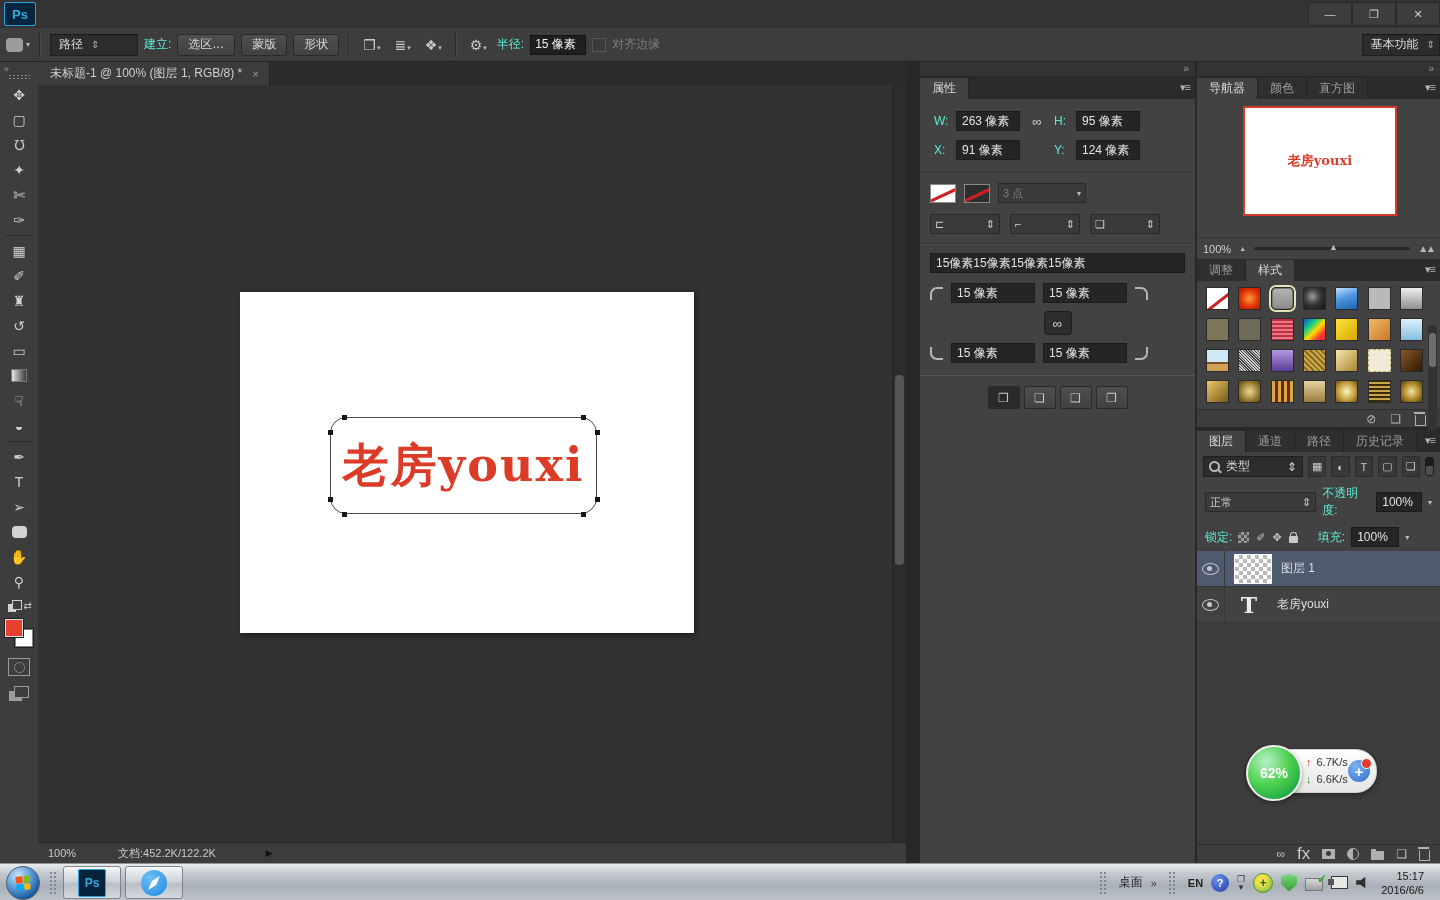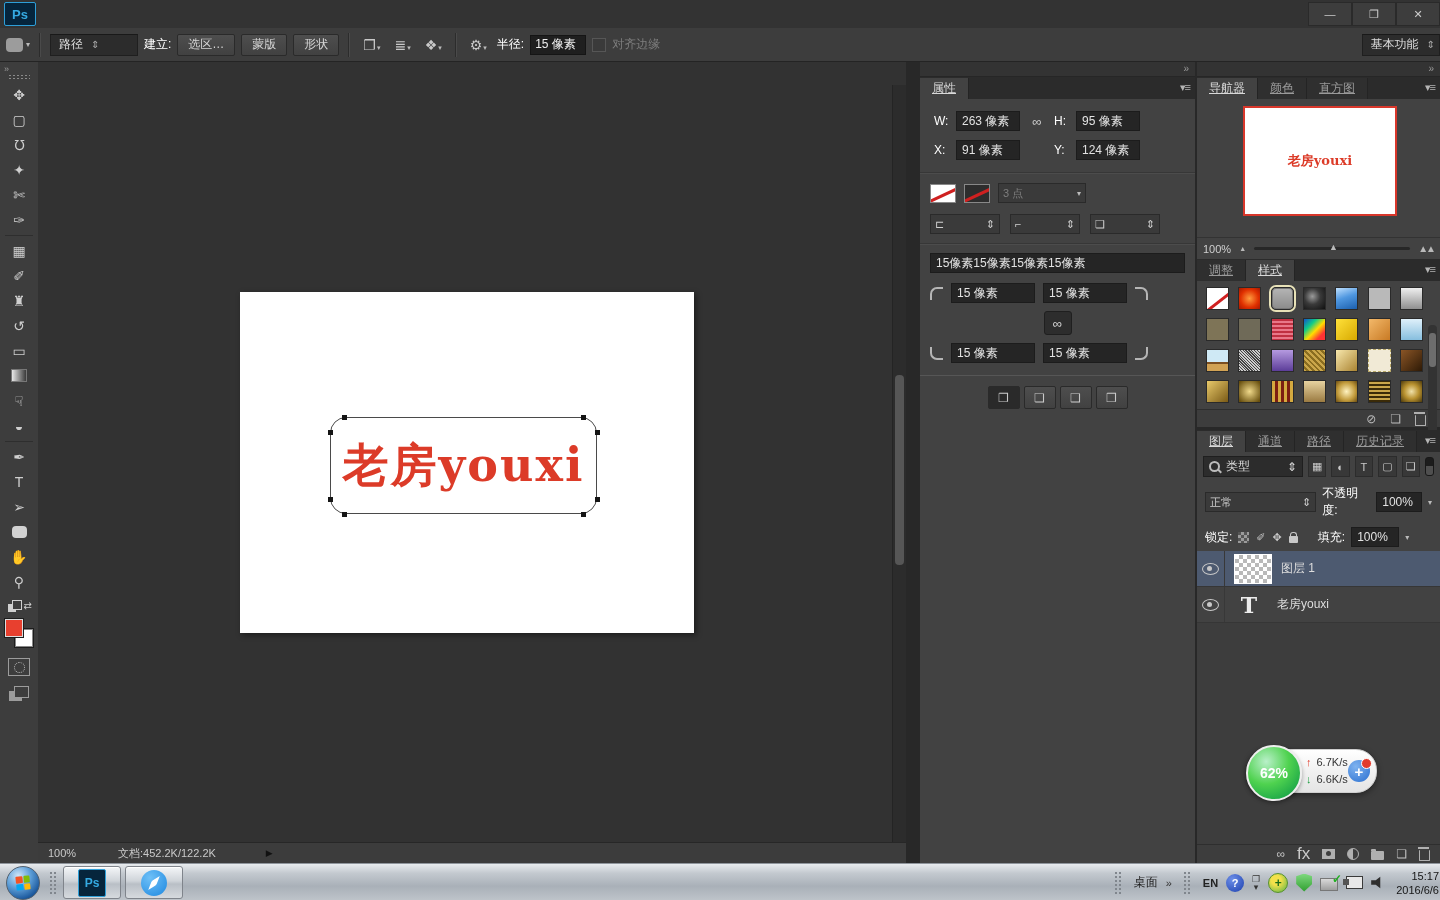--- a/index.html
+++ b/index.html
@@ -60,27 +60,27 @@
   .canvas-text{font-family:"DejaVu Serif",serif;font-weight:bold;font-size:46px;letter-spacing:2px;}
   .anchor{position:absolute;width:5px;height:5px;background:#151515;}
   .vscroll{position:absolute;right:0;top:23px;width:13px;height:758px;background:#2c2c2c;border-left:1px solid #242424;}
   .vscroll .thumb{position:absolute;left:2px;top:290px;width:9px;height:190px;background:#565656;border-radius:4px;}
   .statusbar{position:absolute;left:0;bottom:0;width:100%;height:20px;background:#3c3c3c;border-top:1px solid #272727;display:flex;align-items:center;font-size:11px;color:#c9c9c9;}
   .statusbar .zoomval{margin-left:10px;width:70px;}
   .statusbar .play{color:#111;font-size:9px;margin-left:50px;}
   
   .collapse-strip{height:15px;background:#333;border-bottom:1px solid #262626;color:#9a9a9a;font-size:10px;text-align:right;padding:1px 6px 0 0;box-sizing:border-box;}
   .tabbar{height:22px;background:#2b2b2b;display:flex;align-items:flex-end;position:relative;}
-  .ptab{height:21px;padding:0 12px;display:flex;align-items:center;background:#2f2f2f;color:#9a9a9a;border-right:1px solid #242424;font-size:12px;text-decoration:underline;}
+  .ptab{height:21px;padding:0 12px;display:flex;align-items:center;background:#2f2f2f;color:#9a9a9a;border-right:1px solid #242424;font-size:12px;}
   .ptab.active{background:#424242;color:#d9d9d9;}
   .panel-menu{position:absolute;right:5px;top:4px;color:#b5b5b5;font-size:11px;letter-spacing:-1px;}
   .panel-body{background:#424242;}
   .pdivider{height:1px;background:#373737;border-bottom:1px solid #4c4c4c;}
   .field{background:#252525;border:1px solid #1c1c1c;height:18px;display:flex;align-items:center;padding:0 5px;color:#e2e2e2;}
-  .lab{color:#ffffff;}
+  .lab{color:#5eead4;}
   
   .col1{position:absolute;left:920px;top:62px;width:275px;height:801px;}
   .col1 .panel-body{height:765px;box-sizing:border-box;}
   .prop-head{display:flex;align-items:center;gap:10px;padding:8px 10px;border-bottom:1px solid #565656;}
   .live-shape-icon{width:20px;height:16px;border:1px solid #dcdcdc;border-radius:4px;position:relative;background:#2d2d2d;}
   .live-shape-icon::before,.live-shape-icon::after{content:"";position:absolute;width:3px;height:3px;background:#dcdcdc;top:-2px;left:-2px;}
   .live-shape-icon::after{left:auto;right:-2px;top:auto;bottom:-2px;}
   .dims{display:grid;grid-template-columns:22px 64px 34px 22px 64px;align-items:center;row-gap:9px;padding:12px 0 12px 14px;}
   .linkcell{text-align:center;color:#cfcfcf;font-size:13px;}
   .swatchrow{display:flex;align-items:center;gap:8px;padding:9px 10px;}
@@ -164,21 +164,21 @@
   
   .taskbar{position:absolute;left:0;top:863px;width:1440px;height:37px;background:linear-gradient(180deg,#e8ebee 0%,#c3c9cf 25%,#a9b0b8 60%,#bfc5cb 100%);border-top:1px solid #8f959c;display:flex;align-items:center;}
   .start-orb{width:32px;height:32px;border-radius:50%;margin:0 6px;background:radial-gradient(circle at 35% 28%,#cfe6f8 0%,#5e9fd8 40%,#1d5a9e 75%,#123c6e 100%);border:1px solid #51606f;position:relative;}
   .flag{position:absolute;left:9px;top:9px;width:14px;height:14px;display:grid;grid-template-columns:1fr 1fr;grid-template-rows:1fr 1fr;gap:1px;transform:rotate(-6deg);}
   .flag i{border-radius:1px;}
   .tb-grip{width:9px;height:24px;margin:0 3px;background-image:radial-gradient(#80868d 1px,transparent 1.2px);background-size:4px 4px;}
   .task-btn{width:56px;height:31px;margin:0 2px;border:1px solid #7f848b;border-radius:3px;background:linear-gradient(180deg,#f4f6f8,#cfd4d9 45%,#b9bfc6 55%,#d6dade);display:flex;align-items:center;justify-content:center;box-shadow:inset 0 1px 0 #fff;}
   .ps-task-icon{width:26px;height:26px;background:#06253c;border:1px solid #2e9fd8;border-radius:2px;color:#35aae2;font-weight:bold;font-size:12px;display:flex;align-items:center;justify-content:center;}
   .browser-icon{width:26px;height:26px;border-radius:50%;background:radial-gradient(circle at 35% 30%,#6ec0f7,#1e88e0);position:relative;}
   .browser-icon::after{content:"";position:absolute;left:8px;top:4px;width:10px;height:18px;background:#fff;clip-path:polygon(50% 0,80% 50%,50% 100%,20% 50%);transform:rotate(40deg);}
-  .tray{margin-left:auto;display:flex;align-items:center;gap:8px;padding-right:1px;color:#1d1d1d;}
+  .tray{margin-left:auto;display:flex;align-items:center;gap:8px;padding-right:16px;color:#1d1d1d;}
   .tray-label{font-size:12px;color:#1d1d1d;}
   .chev{font-size:11px;color:#333;}
   .lang{font-size:11px;font-weight:bold;color:#222;}
   .q-ball{width:18px;height:18px;border-radius:50%;background:radial-gradient(circle at 35% 30%,#6d8fe8,#1c3fae);color:#fff;font-size:11px;font-weight:bold;display:flex;align-items:center;justify-content:center;}
   .tray-restore{display:flex;flex-direction:column;align-items:center;line-height:8px;color:#333;font-size:9px;}
   .s360{width:18px;height:18px;border-radius:50%;background:radial-gradient(circle at 40% 35%,#f3e14a 30%,#8bc34a 75%,#3f9b28 100%);border:1px solid #57922e;color:#1c6e1c;font-weight:bold;font-size:12px;display:flex;align-items:center;justify-content:center;}
   .shield{width:16px;height:18px;background:linear-gradient(180deg,#7ed87e,#2e9e2e);clip-path:polygon(50% 0,100% 15%,100% 58%,50% 100%,0 58%,0 15%);display:flex;align-items:center;justify-content:center;color:#fff;font-size:9px;}
   .pkg{width:16px;height:11px;background:linear-gradient(180deg,#d9d9d9,#9f9f9f);border:1px solid #777;position:relative;margin-top:4px;}
   .pkg .chk{position:absolute;right:-5px;top:-7px;color:#21b021;font-weight:bold;font-size:12px;}
   .net{width:15px;height:11px;border:1px solid #3a3a3a;background:#e8e8e8;position:relative;}
@@ -346,20 +346,26 @@
     <div class="qmask">
       <span class="qmask-circle"></span>
     </div>
     <div class="screenmode">
       <span class="sm1"></span>
       <span class="sm2"></span>
     </div>
   </div>
 
   <div class="docarea">
+    <div class="doc-tabbar">
+      <div class="doc-tab">
+        <span>未标题-1 @ 100% (图层 1, RGB/8) *</span>
+        <span class="close">×</span>
+      </div>
+    </div>
     <div class="canvas-wrap">
       <div class="doc-white"></div>
       <div class="shape-path">
         <span class="canvas-text" id="canvas-text" style="color: rgb(220, 59, 40);">老房youxi</span>
       </div>
       <span class="anchor" style="left:304px;top:330px"></span>
       <span class="anchor" style="left:543px;top:330px"></span>
       <span class="anchor" style="left:290px;top:345px"></span>
       <span class="anchor" style="left:557px;top:345px"></span>
       <span class="anchor" style="left:290px;top:412px"></span>

